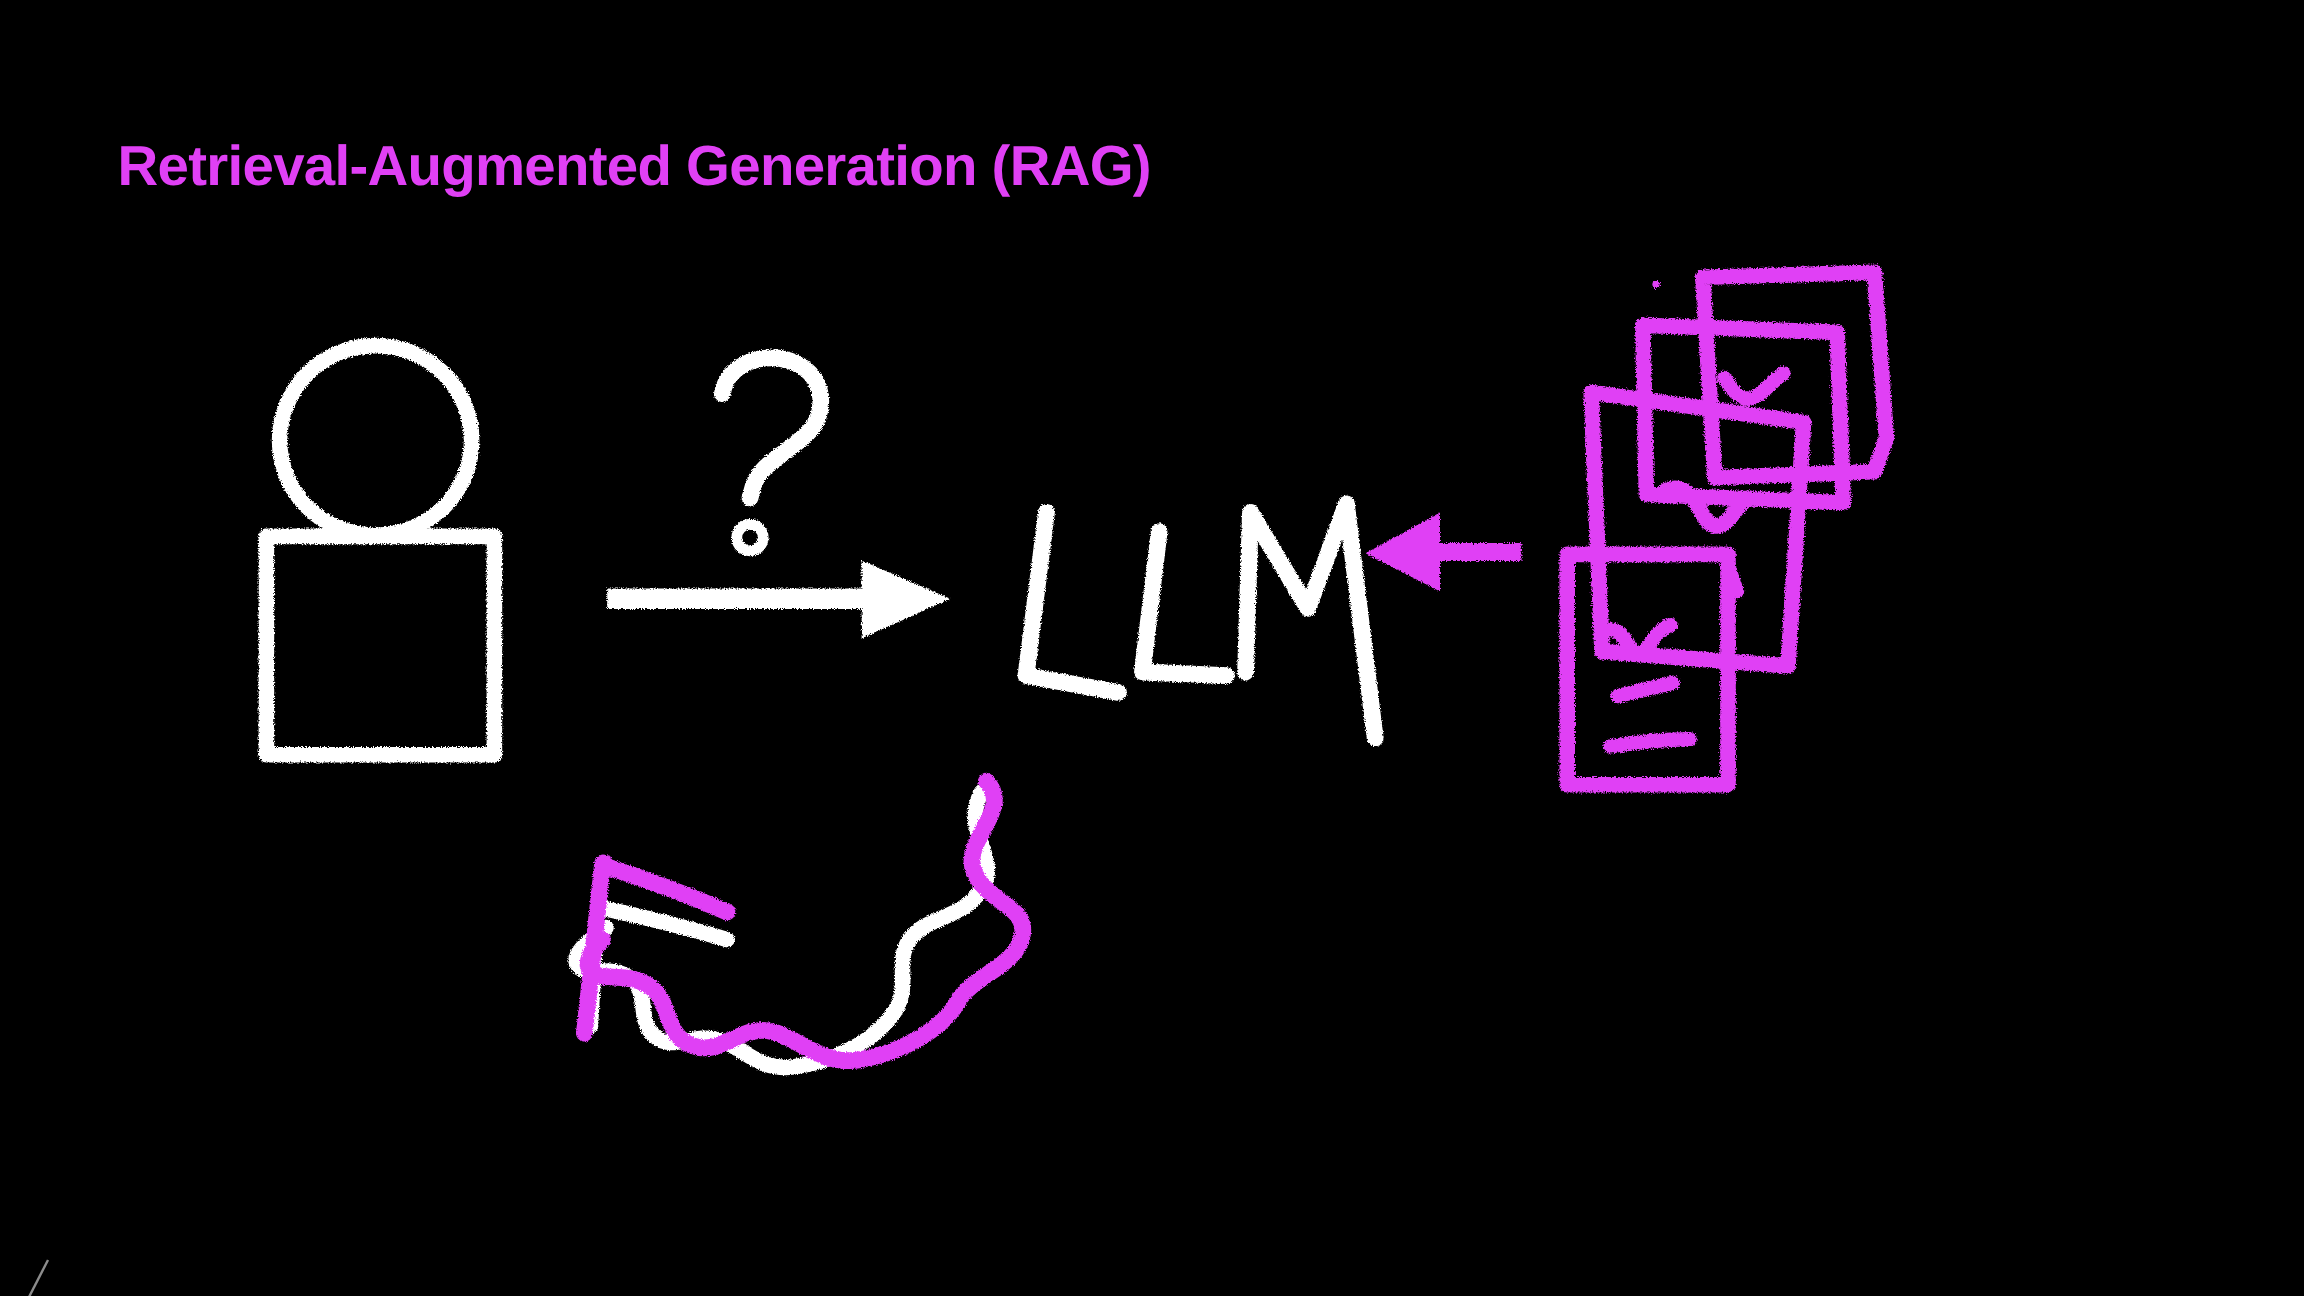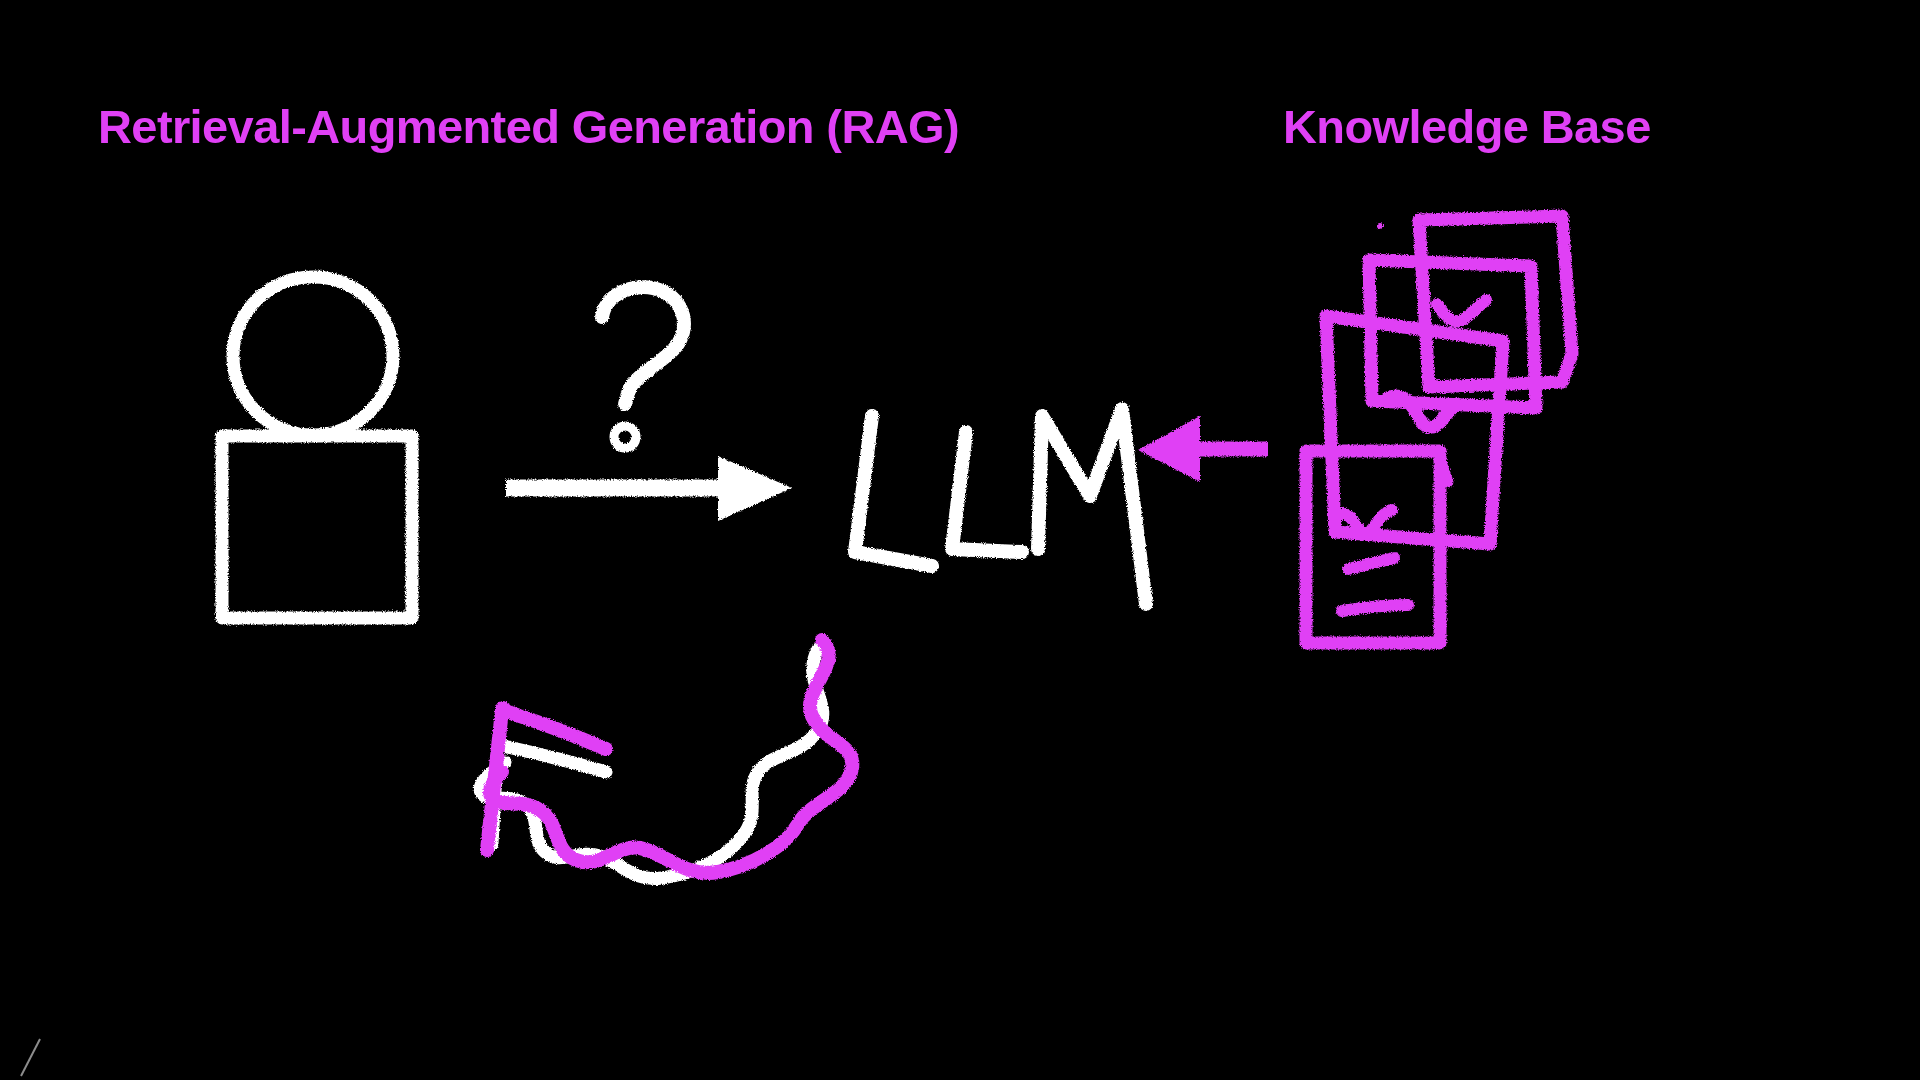--- a/index.html
+++ b/index.html
@@ -11,21 +11,21 @@
   body {
     width: 1920px;
     height: 1080px;
     overflow: hidden;
     font-family: "Liberation Sans", sans-serif;
     position: relative;
   }
   #canvas {
     position: absolute;
     left: 0;
-    top: 4px;
+    top: 15px;
     width: 1920px;
     height: 868px;
     background: #000000;
     text-align: center;
   }
   .label {
     position: absolute;
     color: #e040f5;
     font-family: "Liberation Sans", sans-serif;
     font-weight: 700;
@@ -52,21 +52,20 @@
     pointer-events: none;
   }
 </style>
 </head>
 <body style="background: rgb(0, 0, 0);">
 
 <div id="canvas" style="background: rgb(0, 0, 0);">
 
   <div class="label" id="title-rag" style="color: rgb(224, 64, 245);">Retrieval-Augmented Generation (RAG)</div>
 
-  <div class="label" id="title-kb" style="color: rgb(224, 64, 245);">Knowledge Base</div>
 
   <svg class="art" viewBox="0 0 1920 1080">
     <defs>
       <filter id="chalk" x="-20%" y="-20%" width="140%" height="140%">
         <feTurbulence type="fractalNoise" baseFrequency="0.9" numOctaves="3" seed="7" result="noise"></feTurbulence>
         <feDisplacementMap in="SourceGraphic" in2="noise" scale="4" xChannelSelector="R" yChannelSelector="G"></feDisplacementMap>
       </filter>
       <filter id="chalk2" x="-20%" y="-20%" width="140%" height="140%">
         <feTurbulence type="fractalNoise" baseFrequency="1.1" numOctaves="3" seed="21" result="noise2"></feTurbulence>
         <feDisplacementMap in="SourceGraphic" in2="noise2" scale="3.5" xChannelSelector="R" yChannelSelector="G"></feDisplacementMap>

